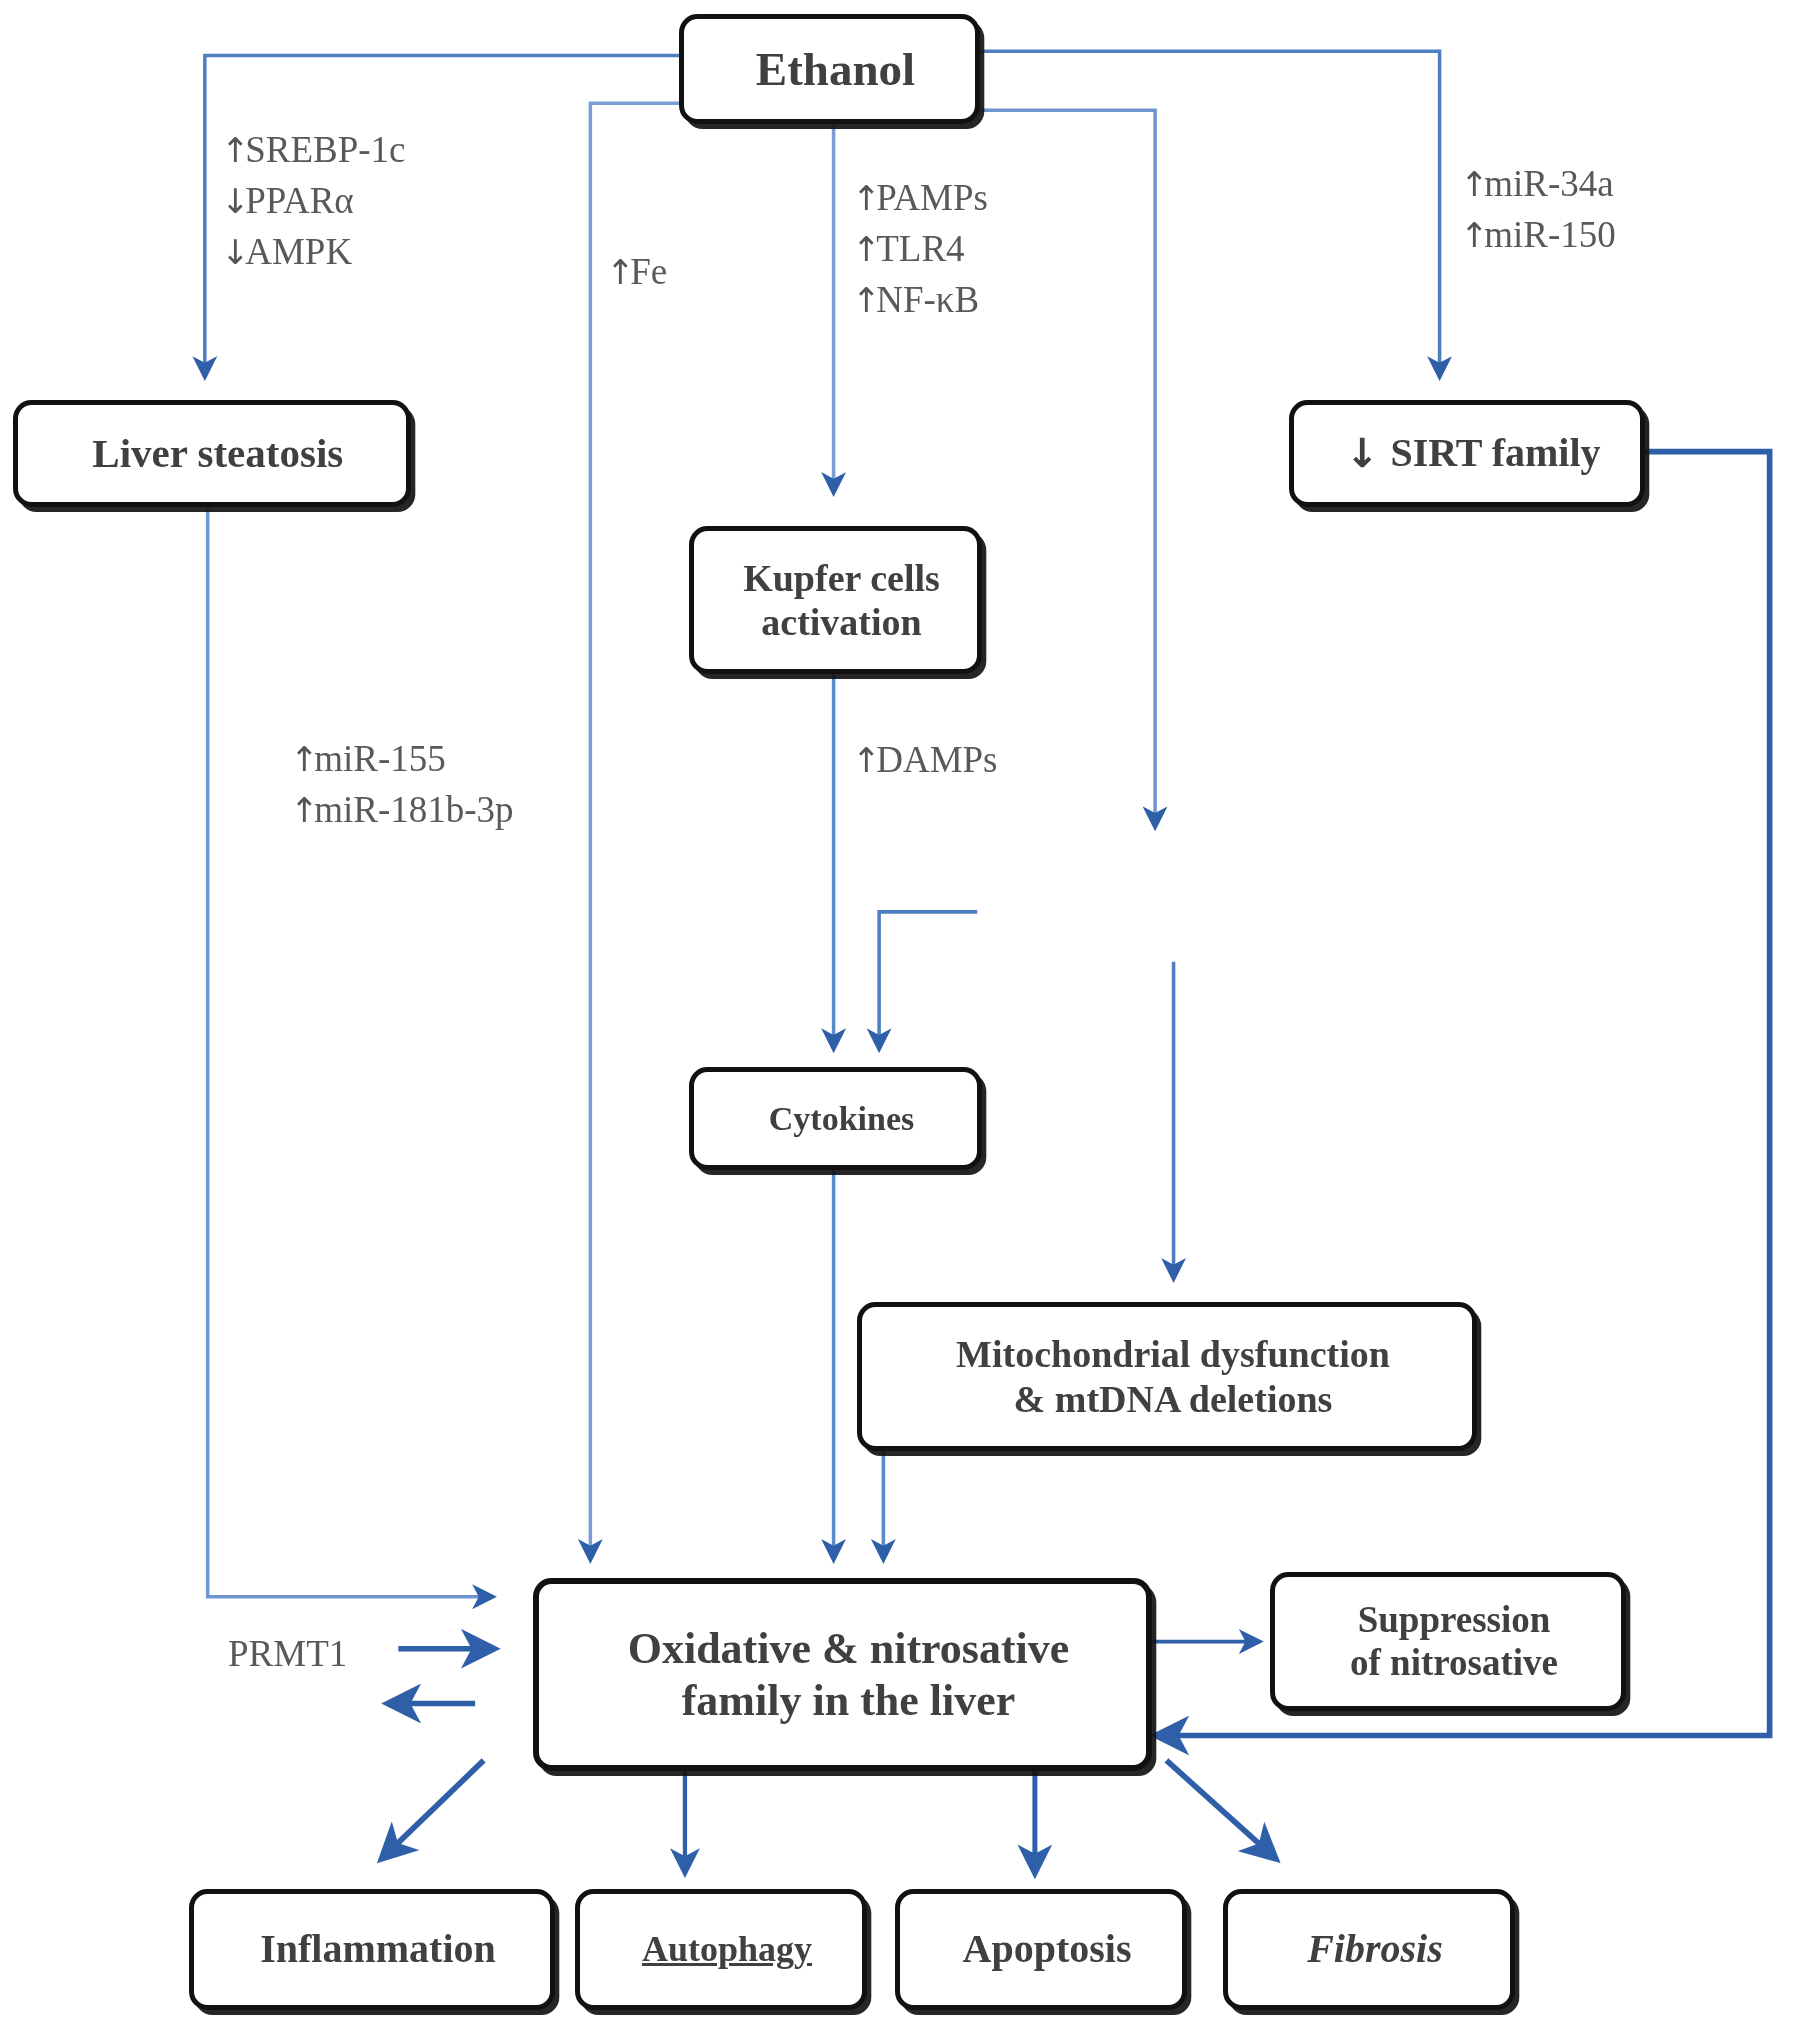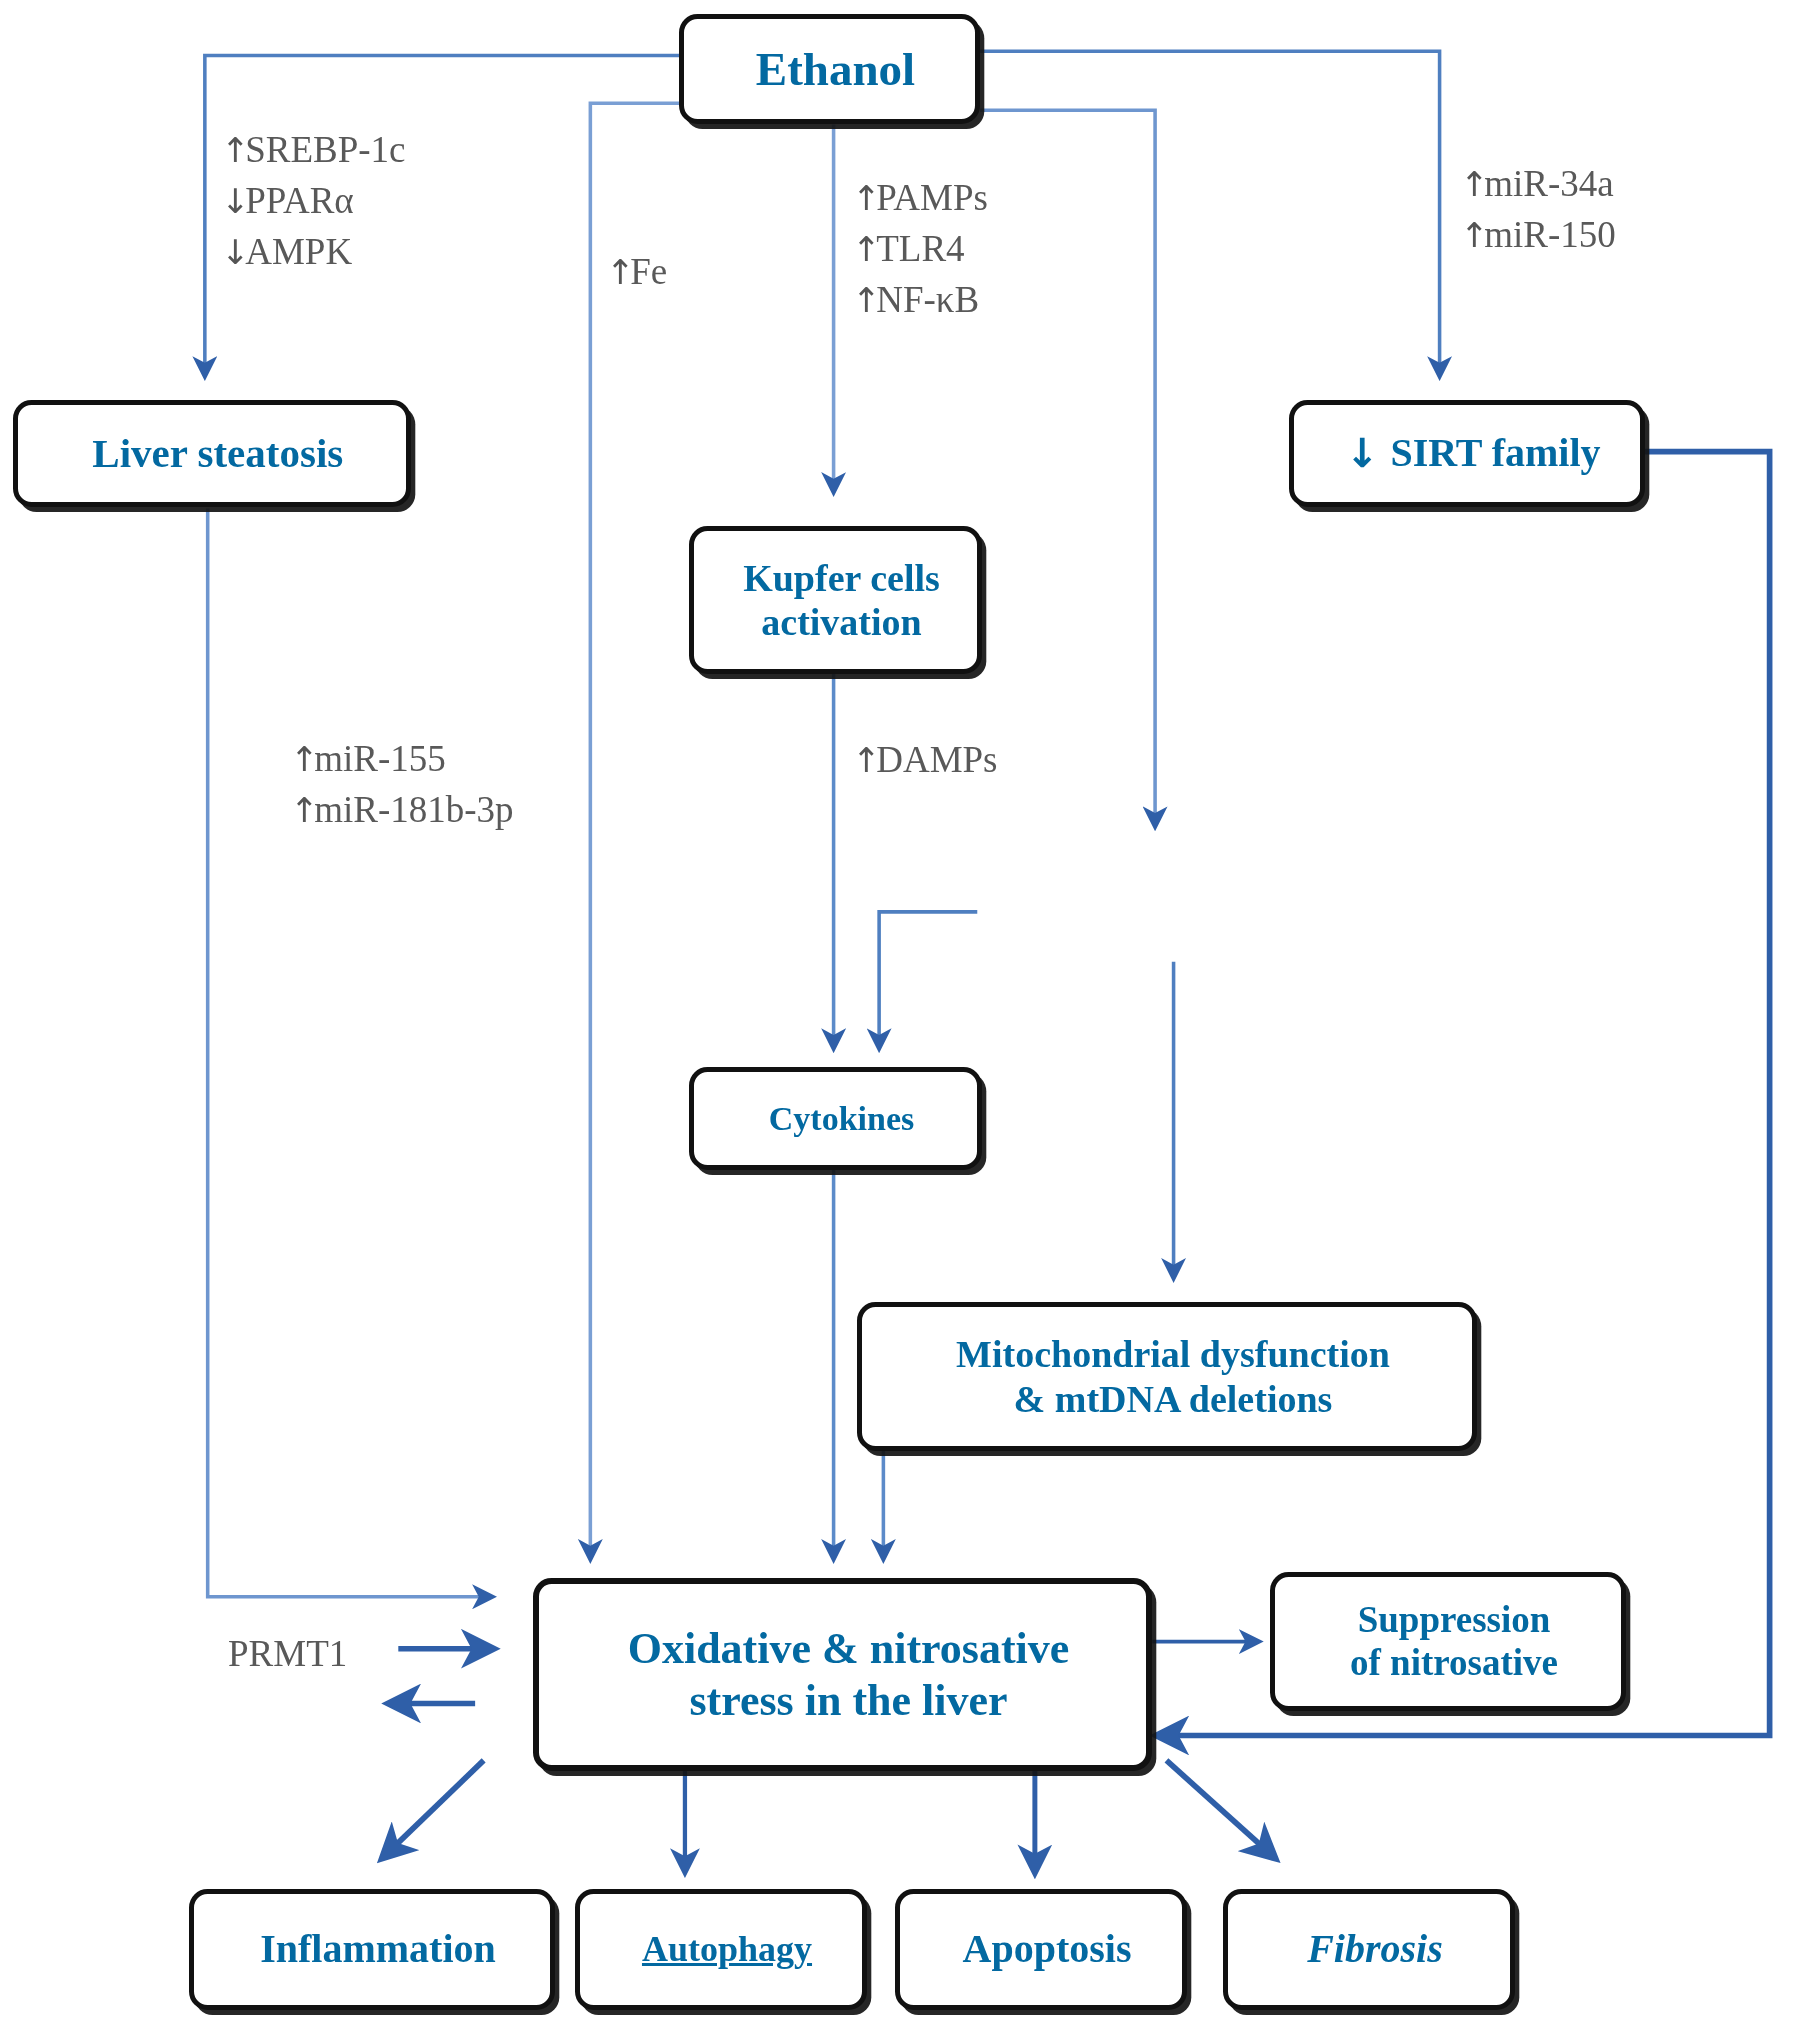--- a/index.html
+++ b/index.html
@@ -26,21 +26,21 @@
     position: absolute;
     box-sizing: border-box;
     background: #ffffff;
     border: 5px solid #111111;
     border-radius: 18.5px;
     display: flex;
     align-items: center;
     justify-content: center;
     text-align: center;
     font-weight: bold;
-    color: #0369a1;
+    color: #404040;
     line-height: 1.16;
     box-shadow: 5px 5.7px 0 -0.7px rgba(20,20,20,0.92);
     z-index: 3;
     padding-left: 12px;
   }
   .node span { display: block; }
   .ann {
     position: absolute;
     color: #595959;
     font-weight: normal;
@@ -144,21 +144,21 @@
     <span>Cytokines</span>
   </div>
 
   <div class="node" style="left:857px; top:1302px; width:620px; height:149px; font-size:38px; flex-direction:column;">
     <span>Mitochondrial dysfunction</span>
     <span>&amp; mtDNA deletions</span>
   </div>
 
   <div class="node" style="left:533px; top:1578px; width:619px; height:193px; font-size:44px; flex-direction:column; border-width:6.4px;">
     <span>Oxidative &amp; nitrosative</span>
-    <span>stress in the liver</span>
+    <span>family in the liver</span>
   </div>
 
   <div class="node" style="left:1270px; top:1572px; width:356px; height:139px; font-size:37px; flex-direction:column;">
     <span>Suppression</span>
     <span>of nitrosative</span>
   </div>
 
   <div class="node" style="left:189px; top:1889px; width:366px; height:121px; font-size:40px;">
     <span>Inflammation</span>
   </div>

